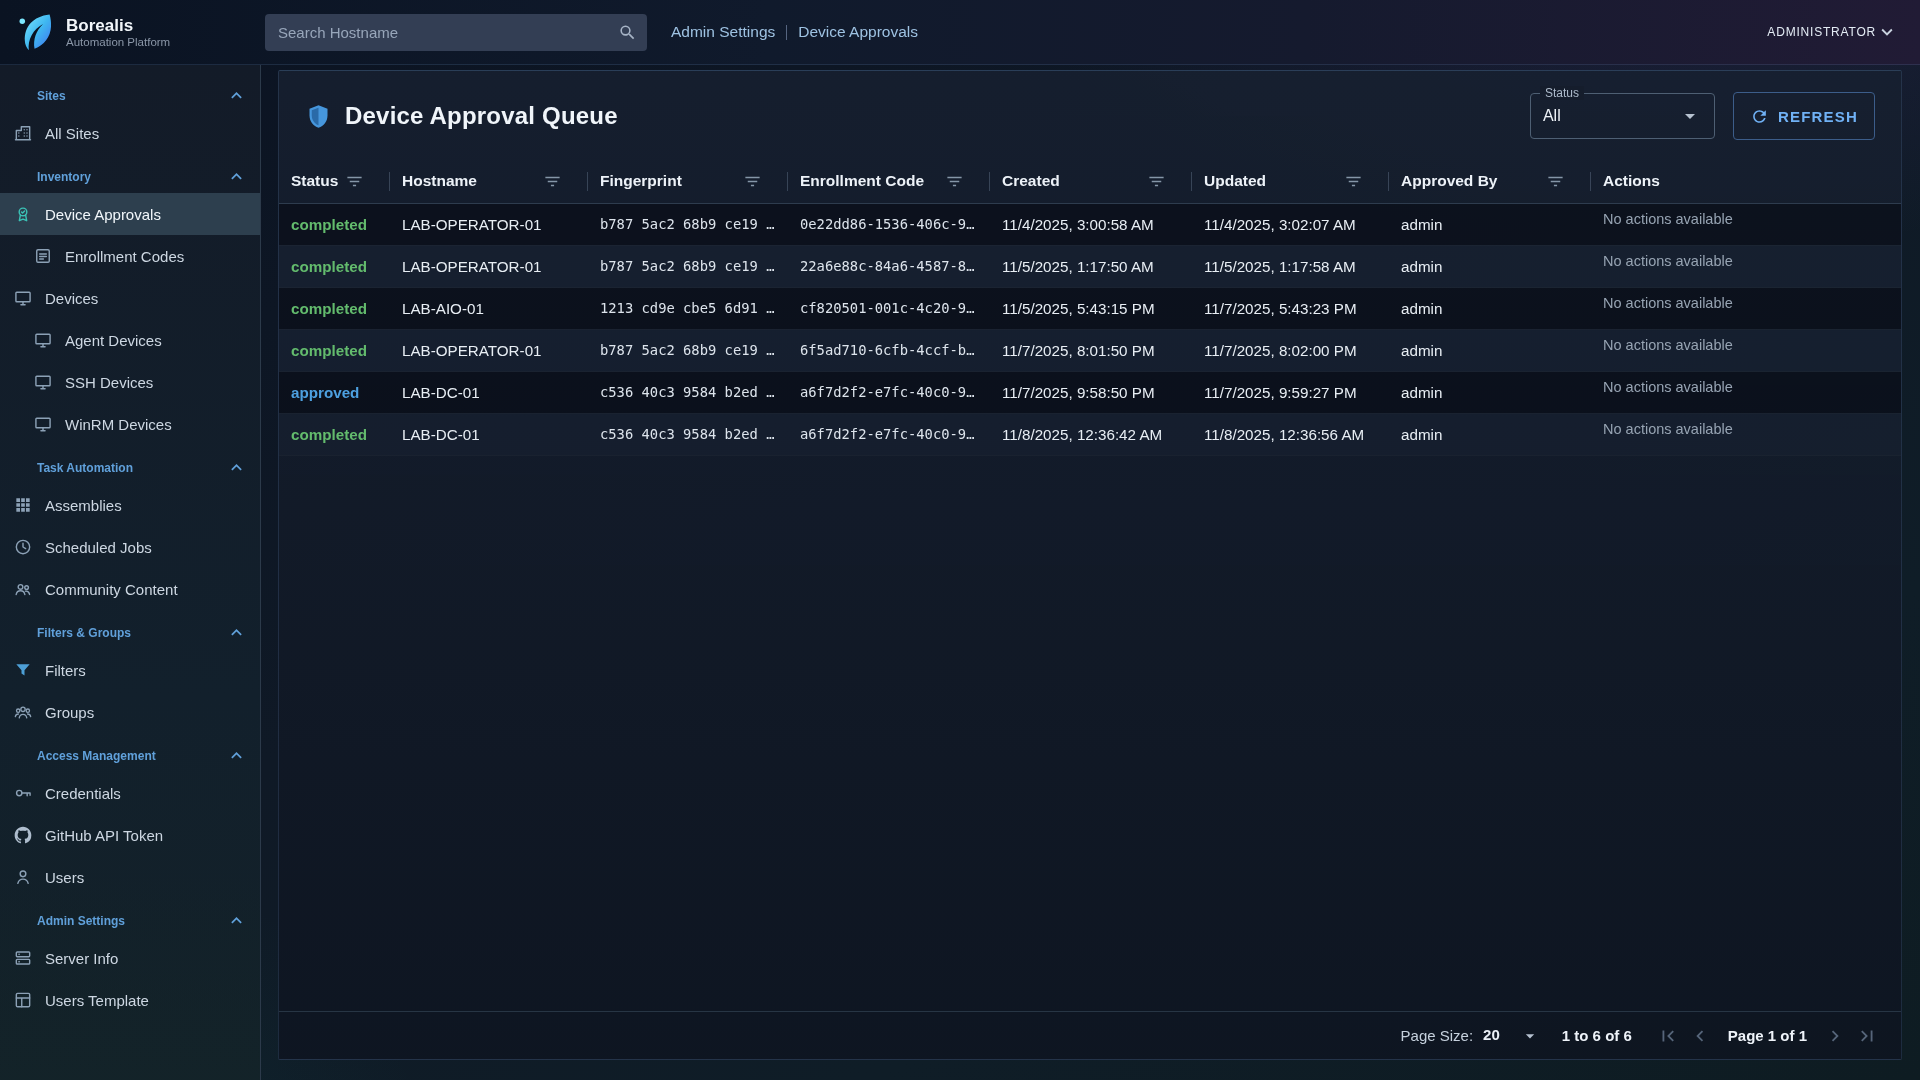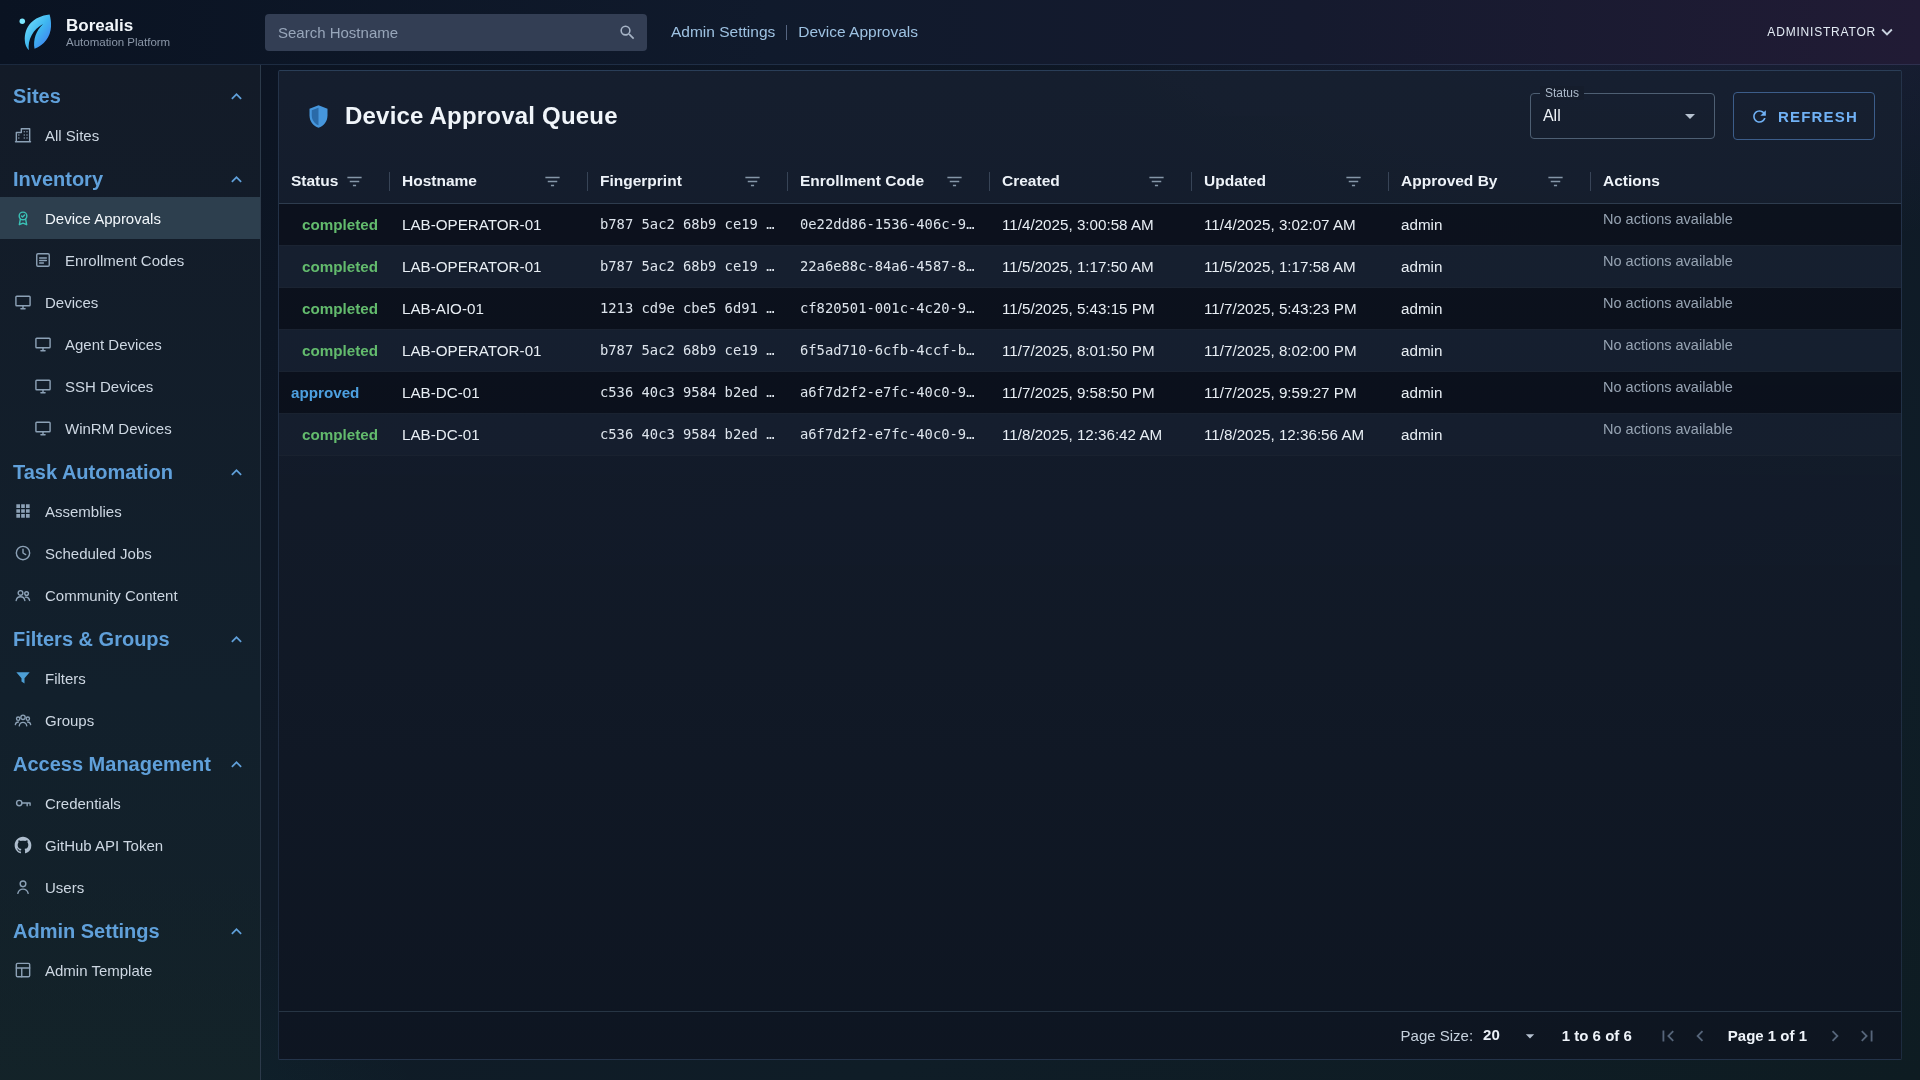--- a/index.html
+++ b/index.html
@@ -46,21 +46,21 @@
 
   
   .sidebar {
     width:261px; flex:0 0 261px; overflow:hidden; padding-top:8px;
     background:linear-gradient(180deg,#131b28 0%,#12202c 62%,#14291f22 100%), linear-gradient(180deg,#121a26,#13222a);
     border-right:1px solid #2c3a4a;
   }
   .section-header {
     display:flex; align-items:center; justify-content:space-between;
     padding:9px 13px 6px 13px; margin-top:3px;
-    color:#60a0da; font-weight:700; font-size:20px; cursor:pointer;
+    color:#60a0da; font-weight:700; font-size:12px; cursor:pointer;margin-left:24px;
   }
   .section-header .ic { width:21px; height:21px; color:#60a0da; }
   .side-item {
     display:flex; align-items:center; gap:12px; height:42px; padding:0 13px;
     font-size:15px; color:#cdd7e2; cursor:pointer; white-space:nowrap;
   }
   .side-item .ic { width:20px; height:20px; color:#8ca1b6; flex:0 0 20px; }
   .side-item.sub { padding-left:33px; }
   .side-item.active { background:#2d3f4e; color:#f2f7fb; }
   .side-item.active .ic { color:#3bc2b6; }
@@ -105,21 +105,21 @@
   thead th .thc { display:flex; align-items:center; }
   thead th .ic { margin-left:auto; margin-right:14px; width:19px; height:19px; color:#8596a8; cursor:pointer; }
   thead th:not(:last-child)::after {
     content:''; position:absolute; right:0; top:12px; height:19px; width:1px; background:rgba(140,160,185,.30);
   }
   tbody td { height:42px; padding:0 12px; white-space:nowrap; overflow:hidden; font-size:15.2px; color:#e8eef4; }
   tbody tr { border-bottom:1px solid rgba(255,255,255,.03); }
   tbody tr:nth-child(odd) { background:rgba(2,5,10,.45); }
   tbody tr:nth-child(even) { background:rgba(30,41,58,.28); }
   td.cell-status { font-weight:600; }
-  .st-completed { color:#63bb6d;text-align:right; }
+  .st-completed { color:#63bb6d; }
   .st-approved { color:#4da0e0; }
   td.mono { font-family:"DejaVu Sans Mono", monospace; font-size:13.8px; color:#dde4ec; }
   td.cell-actions { vertical-align:top; padding-top:7px; color:#97a4b3; font-size:14.5px; }
 
   
   .pagination {
     margin-top:auto; border-top:1px solid #273544; padding:0 20px; height:48px; flex:0 0 48px;
     display:flex; align-items:center; justify-content:flex-end; gap:22px;
     color:#c6d1dd; font-size:15px;
   }
@@ -436,23 +436,29 @@
       </div>
 
       <div class="section-header">
         <span>Admin Settings</span>
         <svg class="ic">
             <use href="#i-expand-less"></use>
           </svg>
       </div>
       <div class="side-item">
         <svg class="ic">
+            <use href="#i-server"></use>
+          </svg>
+        <span>Server Info</span>
+      </div>
+      <div class="side-item">
+        <svg class="ic">
             <use href="#i-template"></use>
           </svg>
-        <span>Admin Template</span>
+        <span>Users Template</span>
       </div>
     </aside>
 
     <main class="main">
       <section class="panel">
 
         <div class="panel-header">
           <div class="title-wrap">
             <svg class="ic">
                 <use href="#i-shield"></use>

